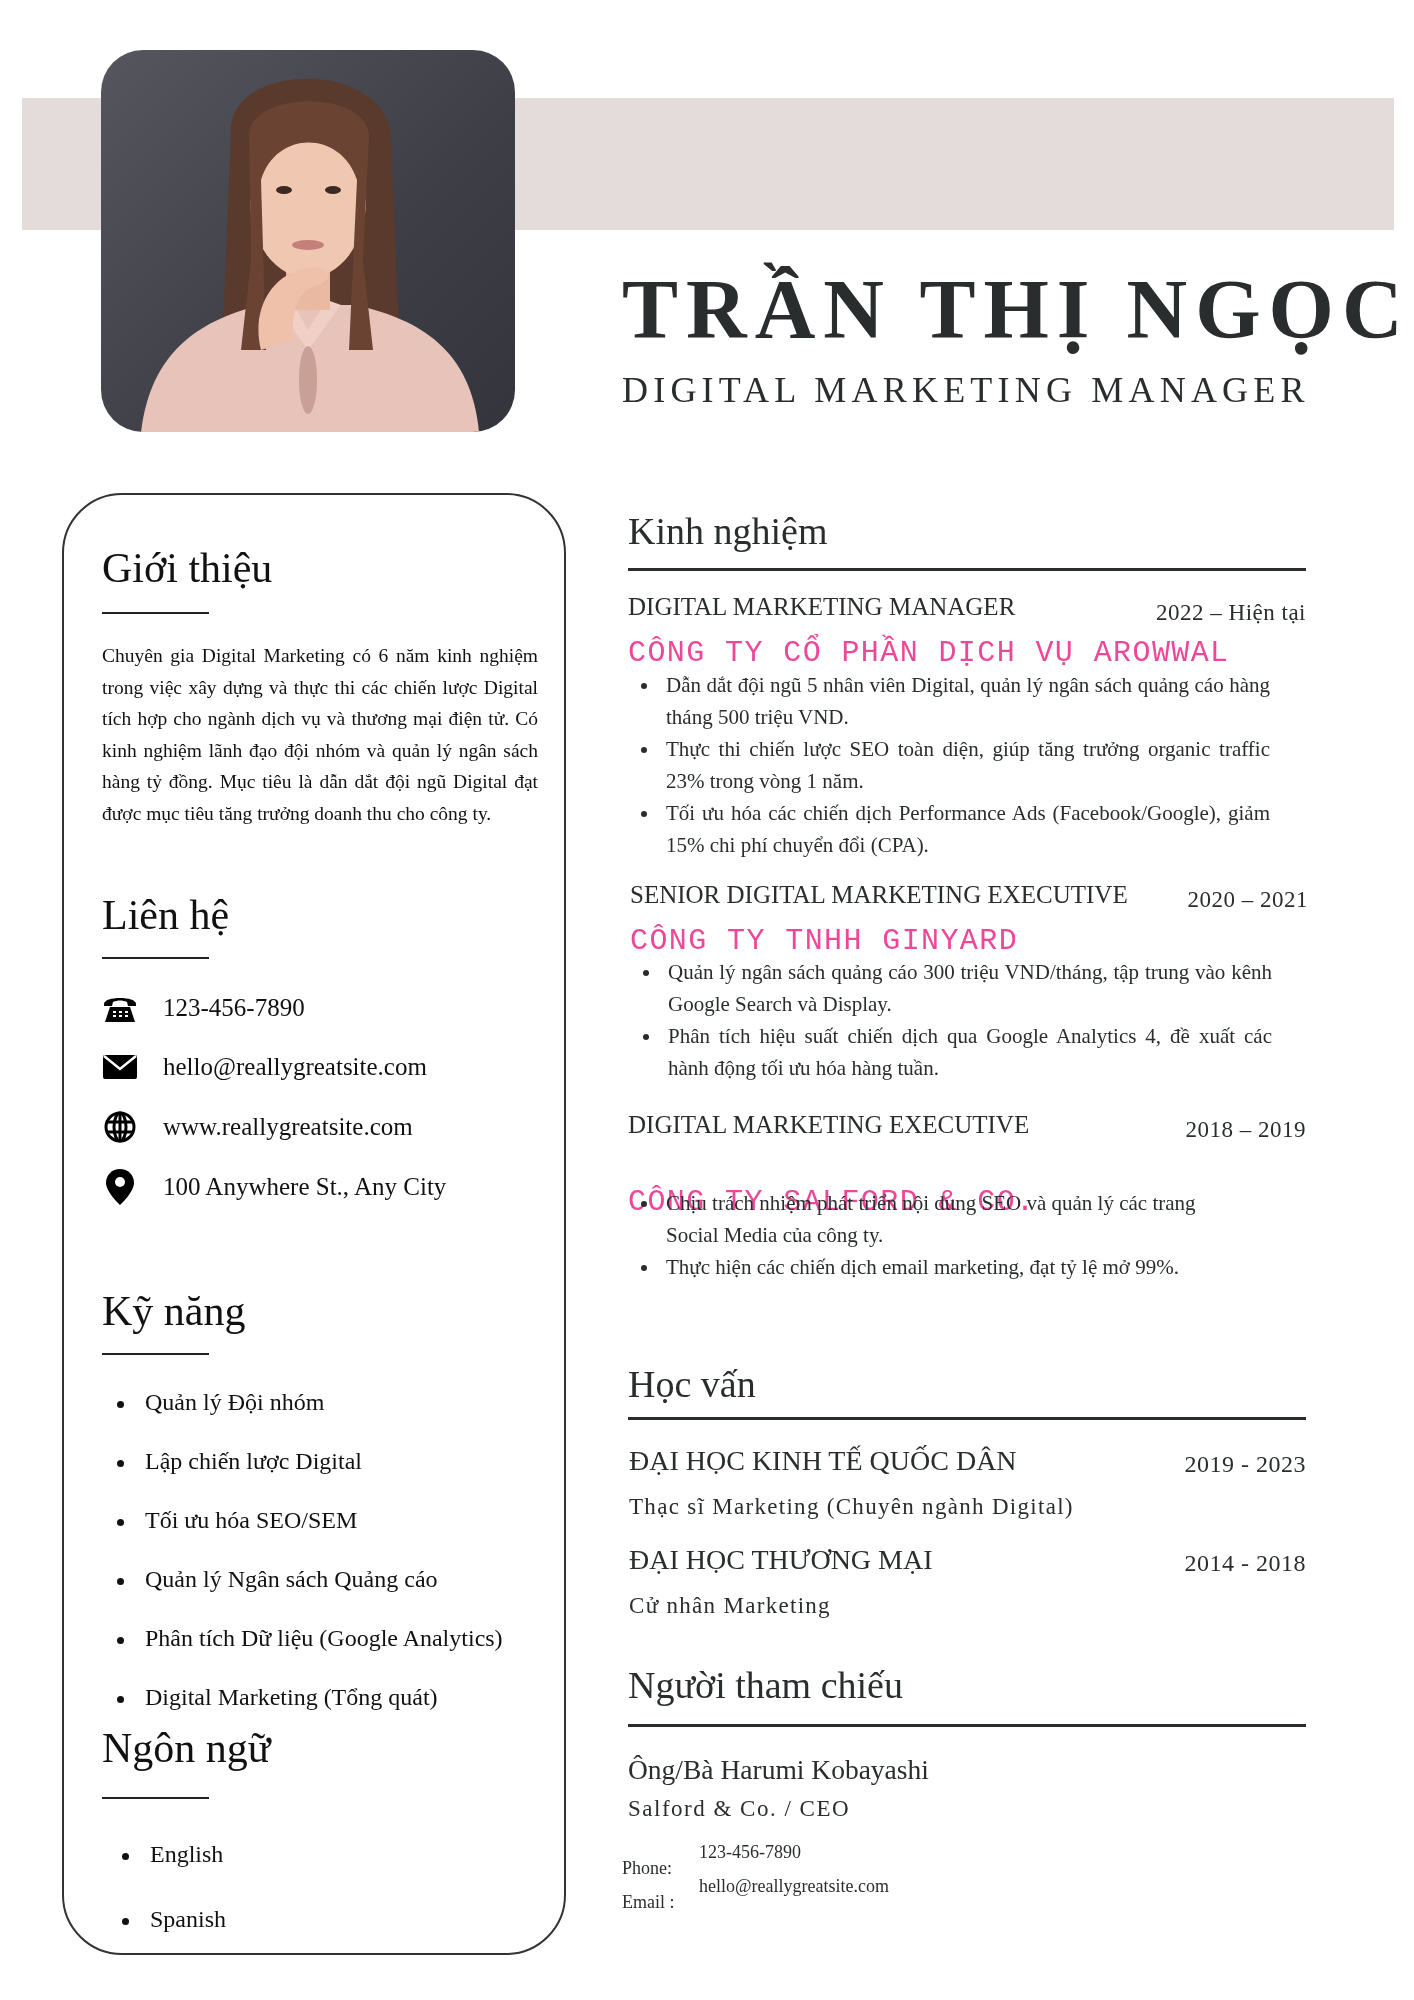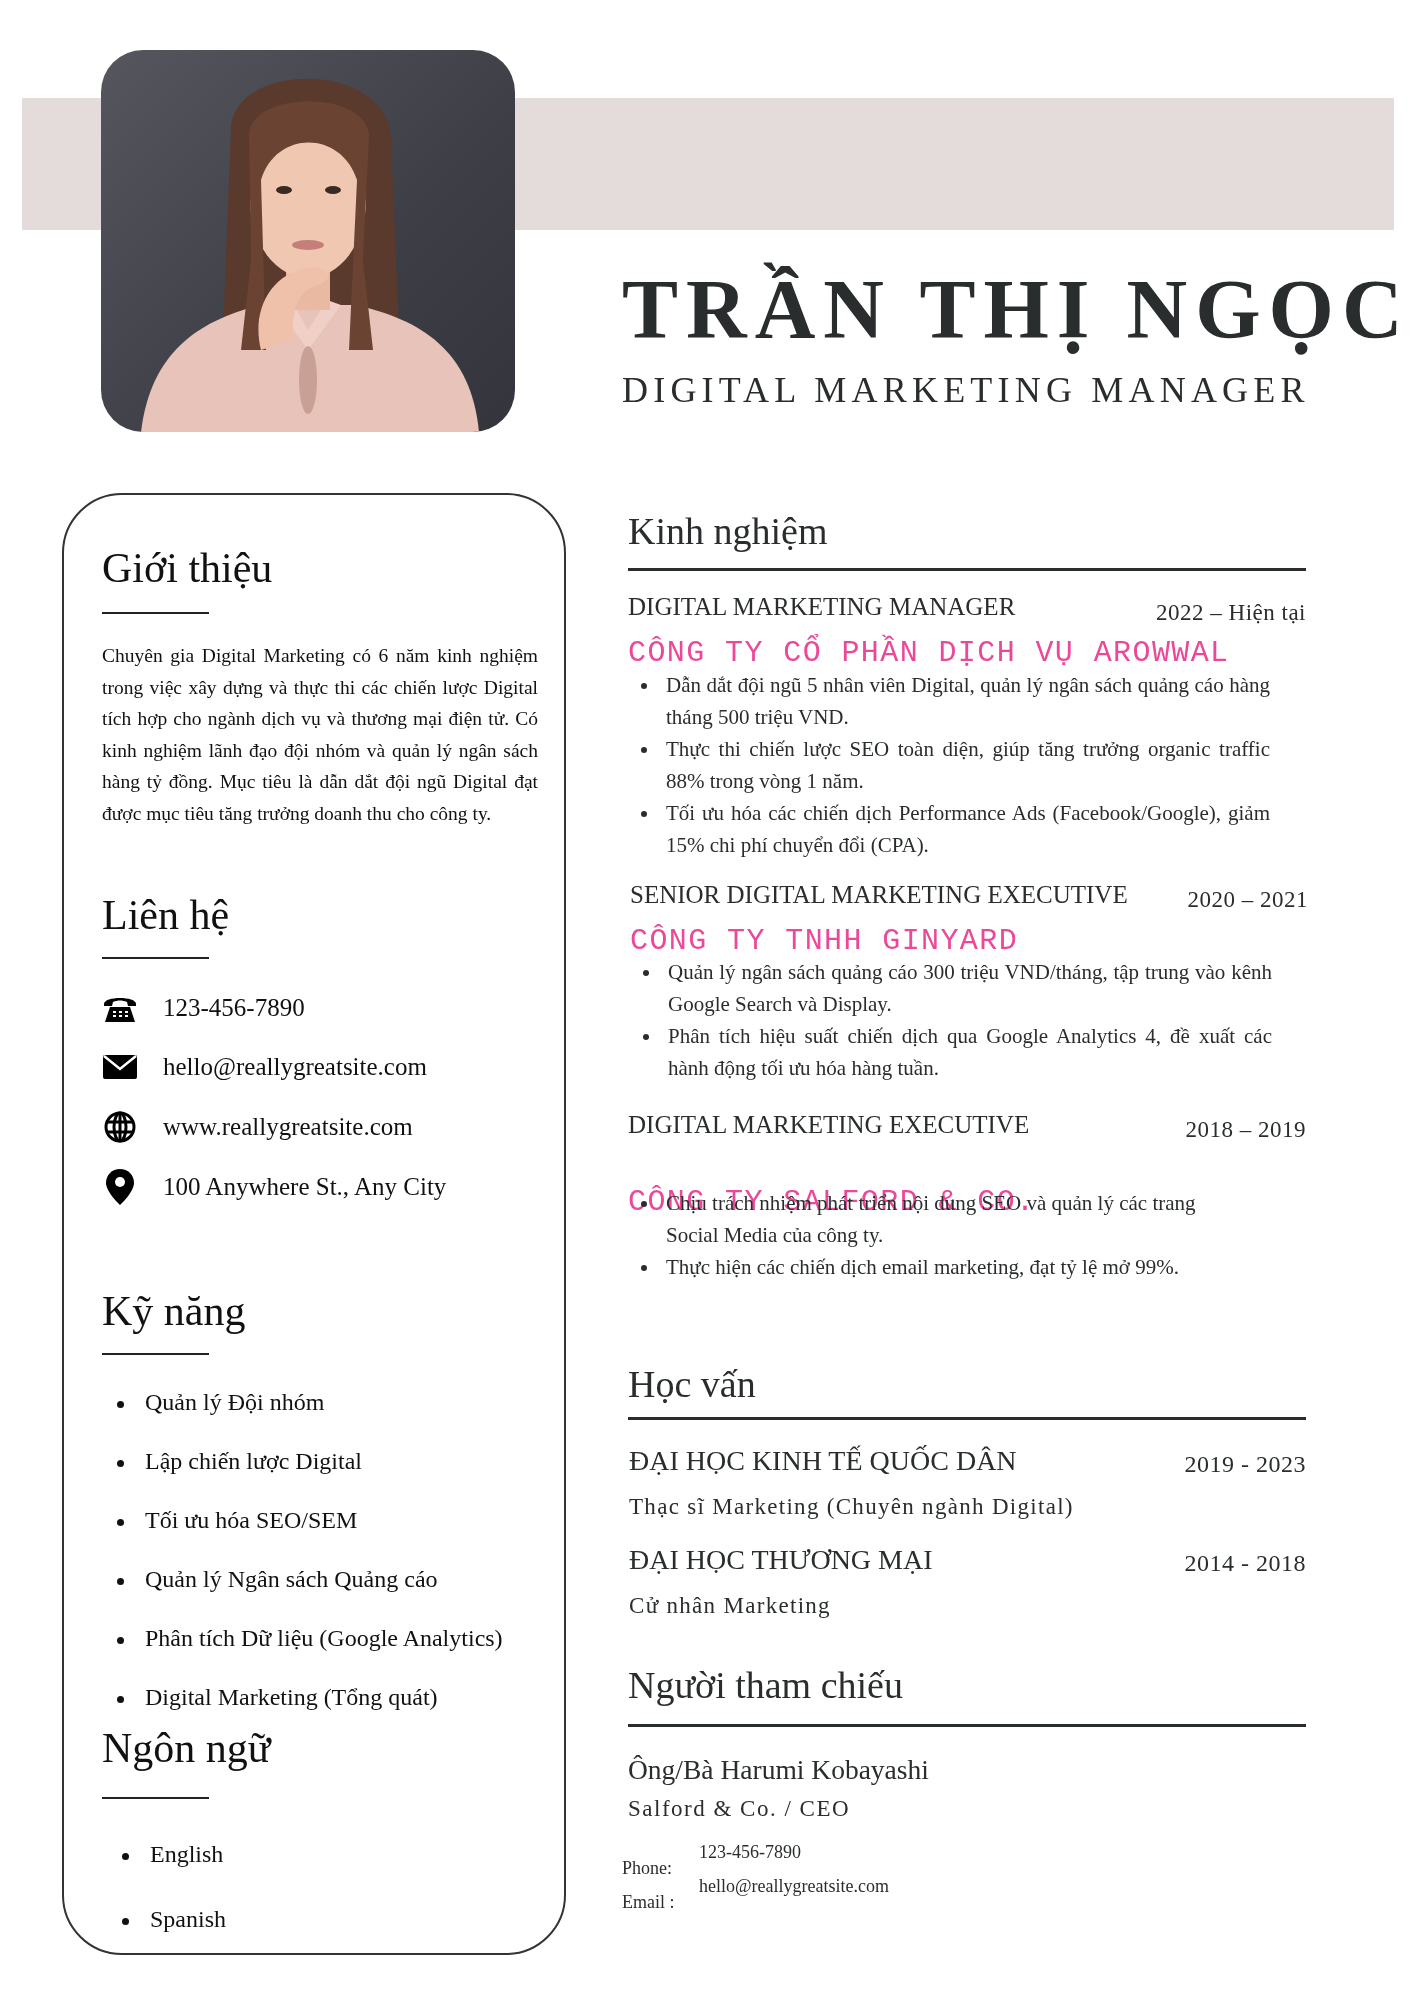--- a/index.html
+++ b/index.html
@@ -190,21 +190,21 @@
 </div>
 
 <div class="rh" style="top:512px">Kinh nghiệm</div>
 <div class="rrule" style="top:568px"></div>
 
 <div class="jtitle" style="left:628px; top:594px">DIGITAL MARKETING MANAGER</div>
 <div class="jdate" style="top:601px">2022 – Hiện tại</div>
 <div class="jco" style="left:628px; top:638px">CÔNG TY CỔ PHẦN DỊCH VỤ AROWWAL</div>
 <div class="bul" style="left:630px; top:669px">
   <div class="b">Dẫn dắt đội ngũ 5 nhân viên Digital, quản lý ngân sách quảng cáo hàng tháng 500 triệu VND.</div>
-  <div class="b">Thực thi chiến lược SEO toàn diện, giúp tăng trưởng organic traffic 88% trong vòng 1 năm.</div>
+  <div class="b">Thực thi chiến lược SEO toàn diện, giúp tăng trưởng organic traffic 23% trong vòng 1 năm.</div>
   <div class="b">Tối ưu hóa các chiến dịch Performance Ads (Facebook/Google), giảm 15% chi phí chuyển đổi (CPA).</div>
 </div>
 
 <div class="jtitle" style="left:630px; top:882px">SENIOR DIGITAL MARKETING EXECUTIVE</div>
 <div class="jdate" style="top:888px; right:106px">2020 – 2021</div>
 <div class="jco" style="left:630px; top:926px">CÔNG TY TNHH GINYARD</div>
 <div class="bul" style="left:632px; top:956px">
   <div class="b">Quản lý ngân sách quảng cáo 300 triệu VND/tháng, tập trung vào kênh Google Search và Display.</div>
   <div class="b">Phân tích hiệu suất chiến dịch qua Google Analytics 4, đề xuất các hành động tối ưu hóa hàng tuần.</div>
 </div>

